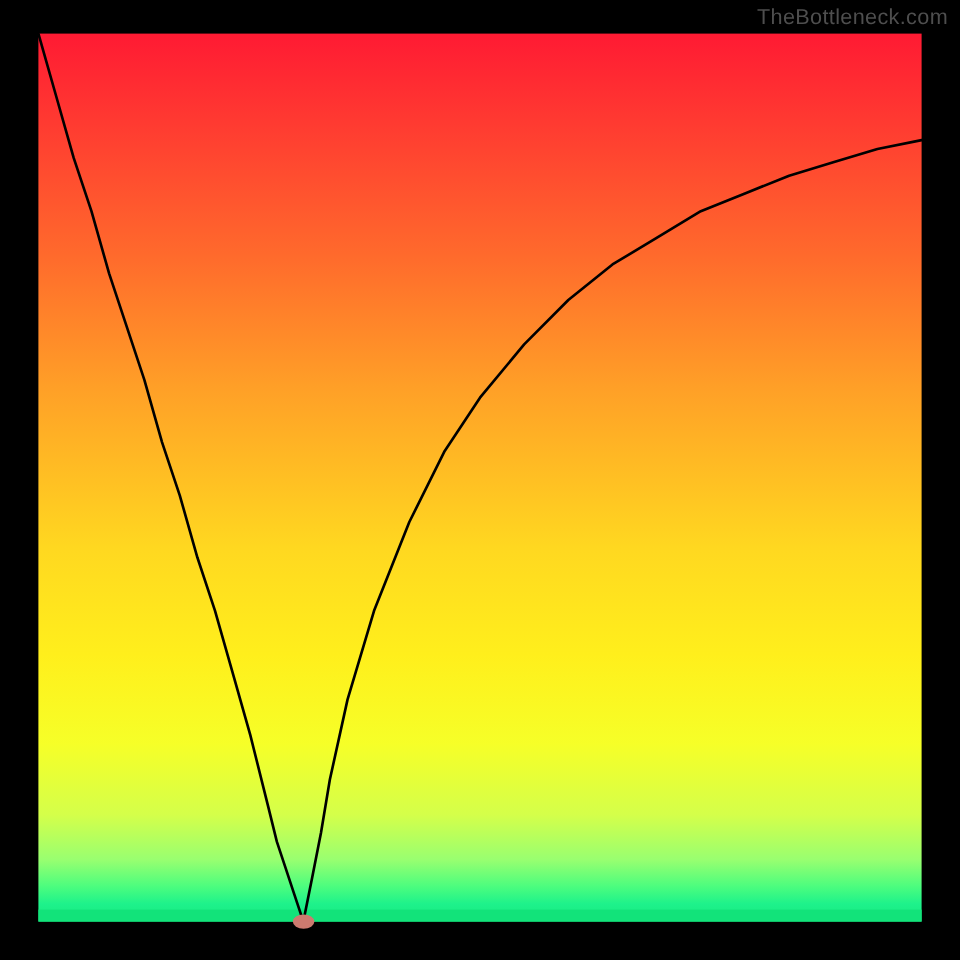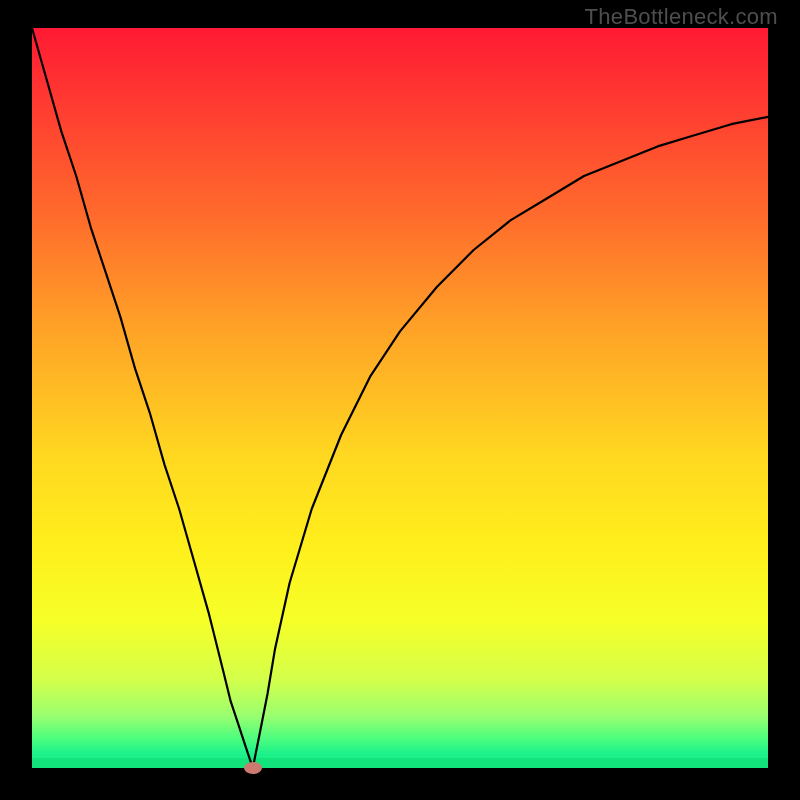--- a/index.html
+++ b/index.html
@@ -13,23 +13,23 @@
   }
   .frame {
     position: relative;
     width: 800px;
     height: 800px;
     background: #000;
   }
   .watermark {
     position: absolute;
     top: 4px;
-    right: 22px;
+    right: 10px;
     color: #4e4e4e;
-    font-size: 22px;
+    font-size: 18px;
     font-weight: 500;
     letter-spacing: 0.3px;
     z-index: 5;
   }
   .plot-area {
     position: absolute;
     left: 32px;
     top: 28px;
     width: 736px;
     height: 740px;

